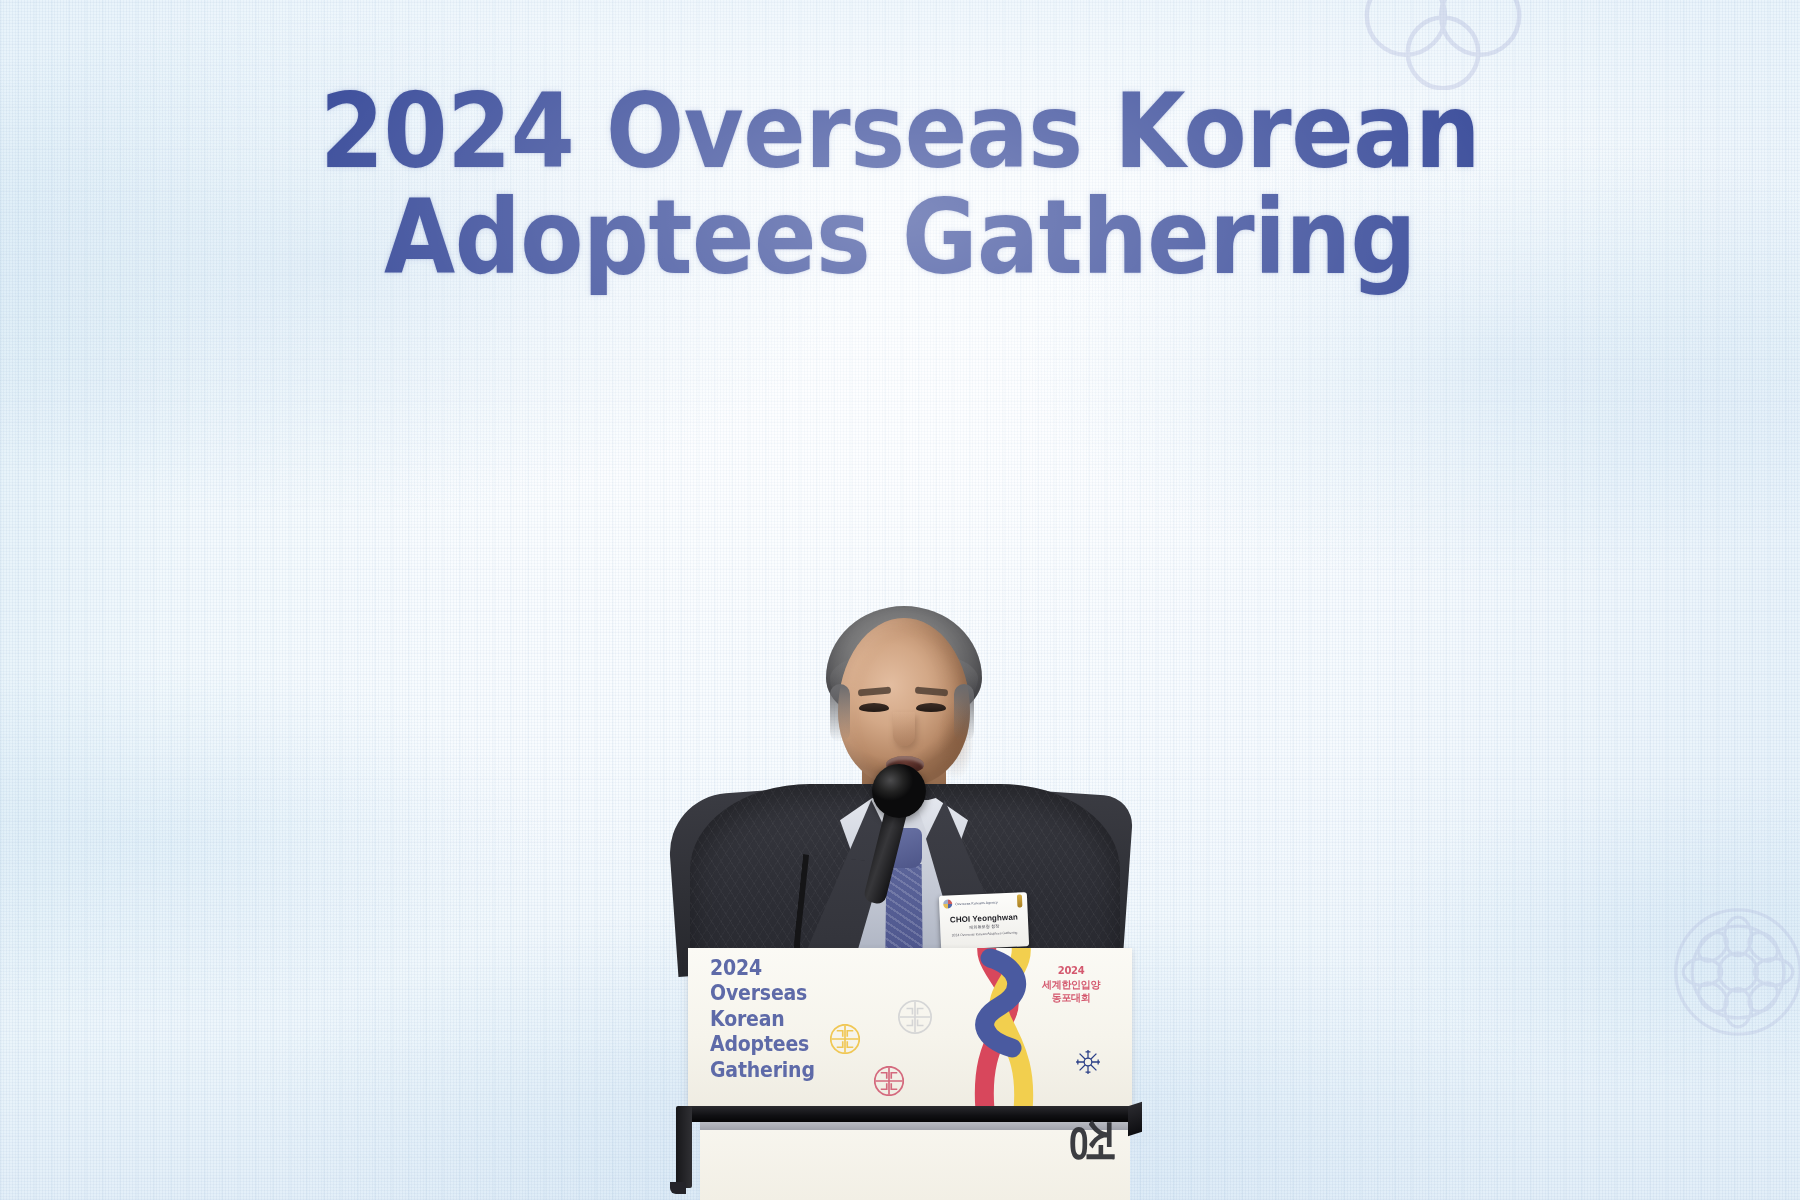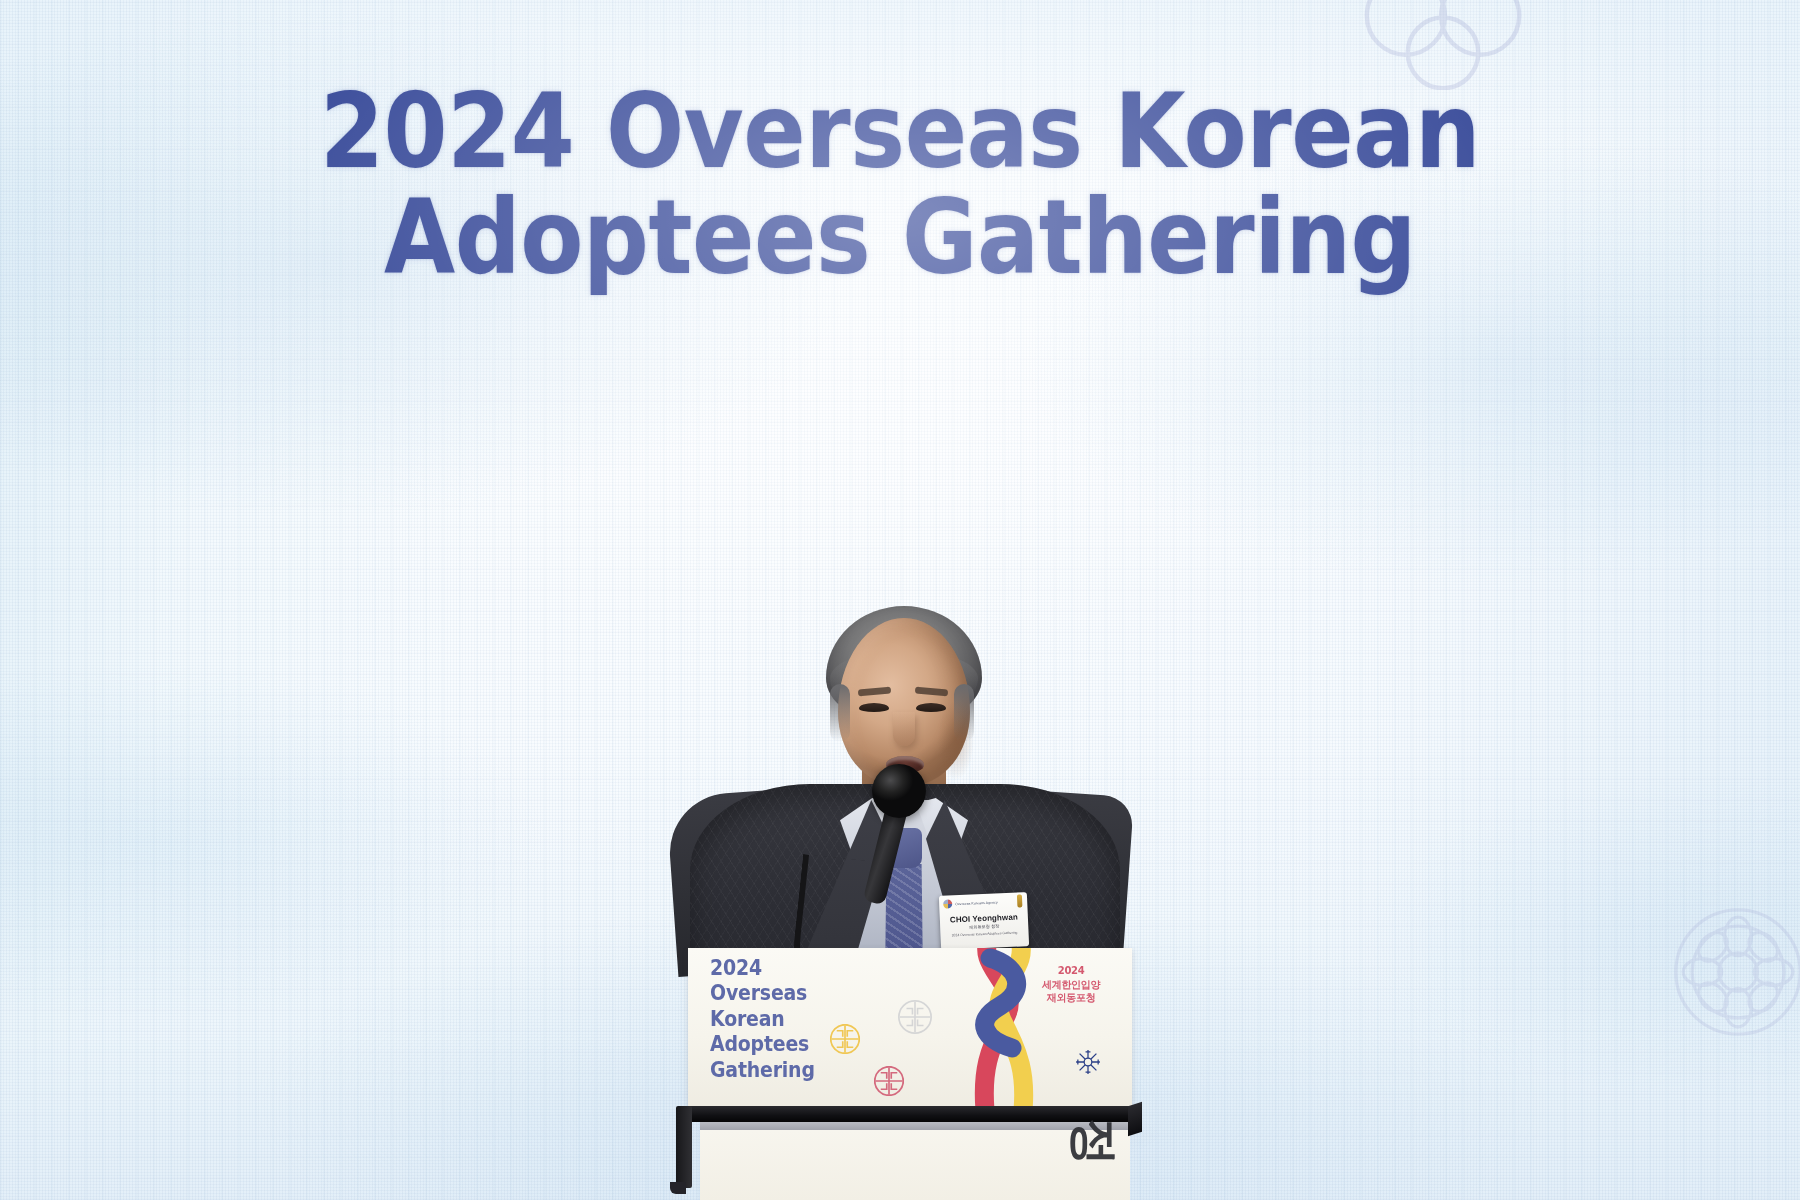--- a/index.html
+++ b/index.html
@@ -655,21 +655,21 @@
             <path d="M34 -8 C 18 24, 66 40, 50 72 C 34 104, 24 126, 30 176" stroke="#d8475c"></path>
             <path d="M62 -8 C 78 26, 30 44, 46 76 C 62 108, 72 128, 66 176" stroke="#f2cf4e"></path>
             <path d="M34 14 C 62 22, 72 46, 44 62 C 16 78, 30 96, 56 104" stroke="#4a5aa0"></path>
           </g>
         </svg>
       </div>
 
       <div class="kr-text">
         <span>2024</span>
         <span>세계한인입양</span>
-        <span>재외동포청</span>
+        <span>동포대회</span>
       </div>
     </div>
 
     <div class="podium-lip"></div>
     <div class="podium-lip-edge"></div>
     <div class="podium-front"></div>
     <div class="podium-legL"></div>
     <div class="podium-side"></div>
     <div class="kr-glyph">정</div>
   </div>

